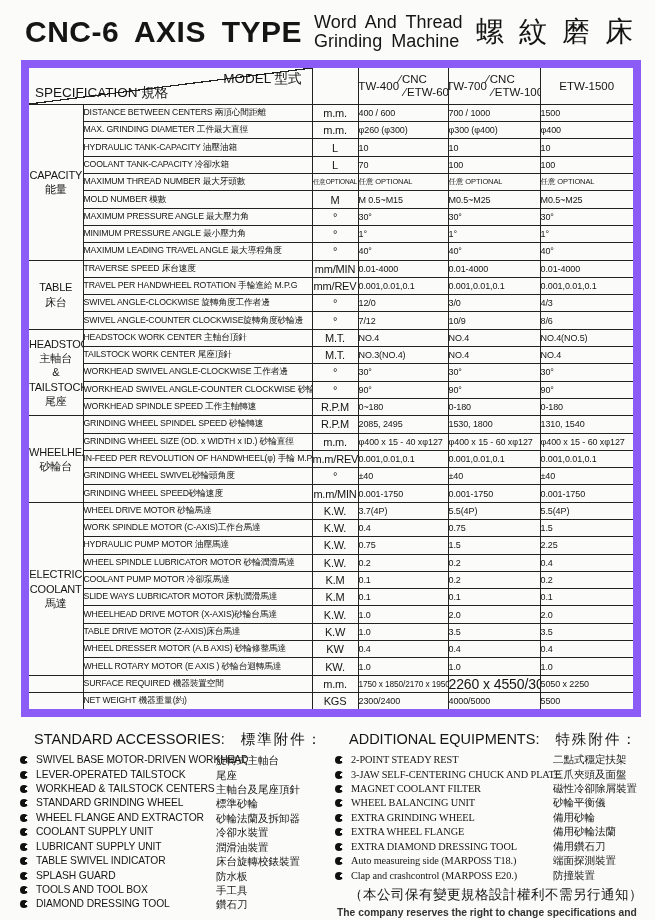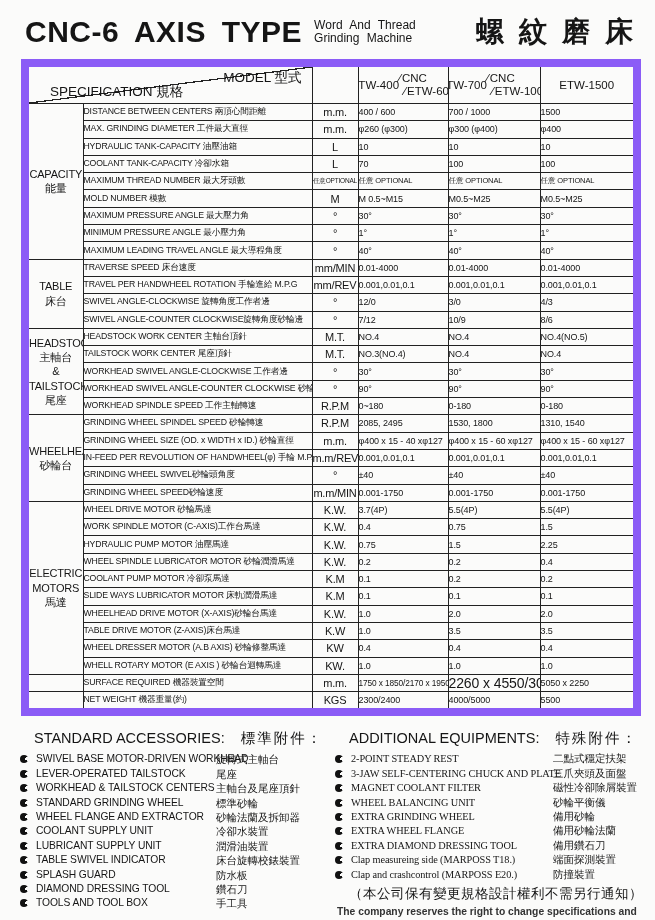--- a/index.html
+++ b/index.html
@@ -10,40 +10,40 @@
     font-family:"Liberation Sans", sans-serif;
     -webkit-font-smoothing:antialiased;
     overflow:hidden;
   }
   
   .page-head { display:flex; align-items:center; padding:13px 22px 4px 25px; }
   .page-head h1 {
     margin:0; font-size:30px; font-weight:bold; letter-spacing:0.5px; word-spacing:7px; white-space:nowrap;
   }
   .page-head .sub {
-    margin-left:12px; font-size:12px; line-height:1.08; word-spacing:4px; white-space:nowrap;
+    margin-left:12px; font-size:18px; line-height:1.08; word-spacing:4px; white-space:nowrap;
   }
   .page-head .zh-title {
-    margin:0 0 0 auto; font-size:28px; font-weight:700; letter-spacing:15px; margin-right:-15px; white-space:nowrap;
+    margin:0 0 0 auto; font-size:28px; font-weight:400; letter-spacing:15px; margin-right:-15px; white-space:nowrap;
   }
   
   table.spec {
     border-collapse:collapse; table-layout:fixed;
     width:612px; margin:4px 0 0 21px;
     border:8px solid #8b5cf6;
   }
   table.spec td { border:1px solid #222; padding:0; overflow:hidden; vertical-align:middle; }
   thead td { height:36px; }
   tbody td { height:16.3px; }
   td.diag {
     position:relative;
     background-image:linear-gradient(to bottom right, transparent calc(50% - 0.6px), #222 calc(50% - 0.6px), #222 calc(50% + 0.6px), transparent calc(50% + 0.6px));
   }
   .diag .model-label { position:absolute; top:2px; right:10px; font-size:13.5px; }
-  .diag .spec-label  { position:absolute; bottom:2px; left:21px; font-size:13.5px; }
+  .diag .spec-label  { position:absolute; bottom:2px; left:6px; font-size:13.5px; }
   td.model { text-align:center; font-size:11.5px; white-space:nowrap; }
   .msplit { display:flex; align-items:center; justify-content:center; }
   .msplit .mm { font-size:11.5px; }
   .malts { display:flex; flex-direction:column; align-items:flex-start; line-height:1.15; text-align:center; }
   .malt::before { content:"\2215"; margin-right:1px; }
   .malt.b { margin-left:5px; }
   td.g { text-align:center; font-size:11px; letter-spacing:-0.2px; line-height:1.3; }
   td.g .gl { white-space:nowrap; }
   td.n { font-size:8.7px; letter-spacing:-0.15px; padding-left:4px; white-space:nowrap; }
   td.u { font-size:11px; letter-spacing:-0.2px; text-align:center; white-space:nowrap; }
@@ -293,21 +293,21 @@
     <tr>
         <td class="n">GRINDING WHEEL SPEED砂輪速度</td>
         <td class="u">m.m/MIN</td>
         <td class="v">0.001-1750</td>
         <td class="v">0.001-1750</td>
         <td class="v">0.001-1750</td>
       </tr>
     <tr>
       <td class="g" rowspan="10">
         <div class="gl">ELECTRIC</div>
-        <div class="gl">MOTORS</div>
+        <div class="gl">COOLANT</div>
         <div class="gl">馬達</div>
       </td>
       <td class="n">WHEEL DRIVE MOTOR 砂輪馬達</td>
         <td class="u">K.W.</td>
         <td class="v">3.7(4P)</td>
         <td class="v">5.5(4P)</td>
         <td class="v">5.5(4P)</td>
     </tr>
     <tr>
         <td class="n">WORK SPINDLE MOTOR (C-AXIS)工作台馬達</td>
@@ -436,27 +436,27 @@
         <span class="en">TABLE SWIVEL INDICATOR</span>
         <span class="zh">床台旋轉校錶裝置</span>
       </div>
     <div class="acc-item">
         <span class="bullet"></span>
         <span class="en">SPLASH GUARD</span>
         <span class="zh">防水板</span>
       </div>
     <div class="acc-item">
         <span class="bullet"></span>
+        <span class="en">TOOLS AND TOOL BOX</span>
+        <span class="zh">手工具</span>
+      </div>
+    <div class="acc-item">
+        <span class="bullet"></span>
         <span class="en">DIAMOND DRESSING TOOL</span>
         <span class="zh">鑽石刀</span>
-      </div>
-    <div class="acc-item">
-        <span class="bullet"></span>
-        <span class="en">TOOLS AND TOOL BOX</span>
-        <span class="zh">手工具</span>
       </div>
   </div>
   <div class="acc-col rightcol">
     <div class="acc-head">
       <span>ADDITIONAL EQUIPMENTS:</span><span class="hzh">特殊附件：</span>
     </div>
     <div class="acc-item">
         <span class="bullet"></span>
         <span class="en">2-POINT STEADY REST</span>
         <span class="zh">二點式穩定扶架</span>
@@ -486,21 +486,21 @@
         <span class="en">EXTRA WHEEL FLANGE</span>
         <span class="zh">備用砂輪法蘭</span>
       </div>
     <div class="acc-item">
         <span class="bullet"></span>
         <span class="en">EXTRA DIAMOND DRESSING TOOL</span>
         <span class="zh">備用鑽石刀</span>
       </div>
     <div class="acc-item">
         <span class="bullet"></span>
-        <span class="en">Clap measureing side (MARPOSS T18.)</span>
+        <span class="en">Auto measureing side (MARPOSS T18.)</span>
         <span class="zh">端面探測裝置</span>
       </div>
     <div class="acc-item">
         <span class="bullet"></span>
         <span class="en">Clap and crashcontrol (MARPOSS E20.)</span>
         <span class="zh">防撞裝置</span>
       </div>
     <div class="disc-zh">（本公司保有變更規格設計權利不需另行通知）</div>
     <div class="disc-en">
       <div>The company reserves the right to change specifications and design of its</div>

